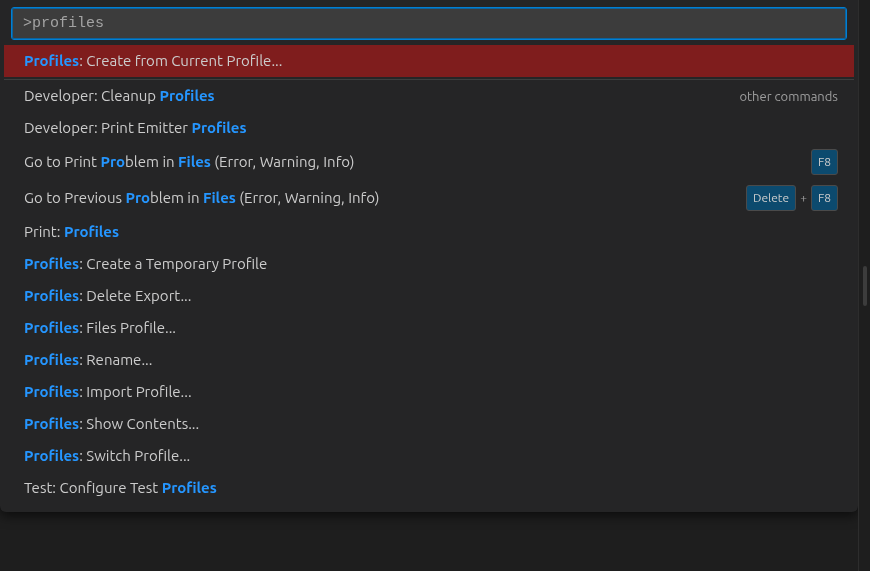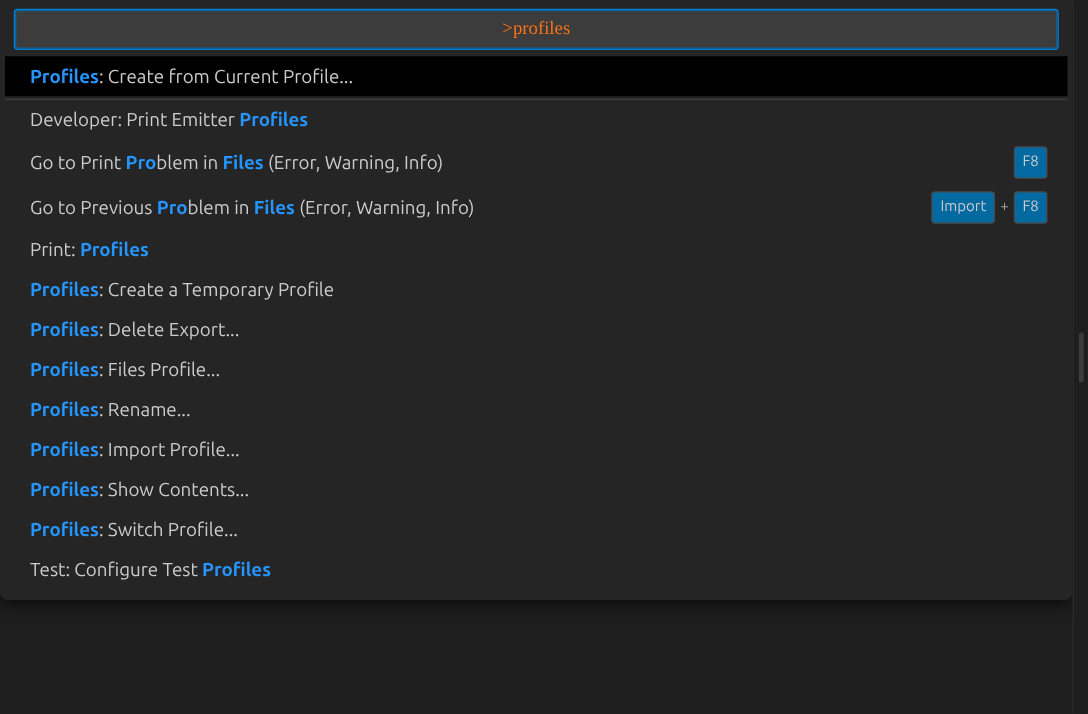--- a/index.html
+++ b/index.html
@@ -24,46 +24,45 @@
     padding: 8px 4px 8px 4px;
   }
   .input-wrap {
     padding: 0 8px 6px 8px;
   }
   .search-input {
     width: 100%;
     background: #3c3c3c;
     border: 1px solid #0e639c;
     outline: 1px solid #007fd4;
-    color: #f97316;
+    color: #a3a3a3;
     font-size: 15px;
     padding: 6px 10px;
     border-radius: 2px;
-    font-family: Liberation Serif, serif;
-    text-align: center;
+    font-family: Liberation Mono, monospace;
   }
   .section-break {
     border-top: 1px solid #3e3e3e;
     margin: 2px 0 0 0;
   }
   .list {
     padding: 0;
   }
   .item {
     display: flex;
     align-items: center;
     justify-content: space-between;
     padding: 5px 16px 5px 20px;
     font-size: 15px;
     line-height: 22px;
     cursor: pointer;
     white-space: nowrap;
   }
   .item.selected {
-    background: #000000;
+    background: #7f1d1d;
   }
   .item .label {
     overflow: hidden;
     text-overflow: ellipsis;
     flex: 1;
   }
   .hl {
     color: #2596ff;
     font-weight: 600;
   }
@@ -77,21 +76,21 @@
   .category-label {
     color: #9e9e9e;
     font-size: 13px;
   }
   .kb {
     display: inline-flex;
     gap: 4px;
     align-items: center;
   }
   .key {
-    background: #0369a1;
+    background: #0c4a6e;
     border: 1px solid #4a4a4a;
     border-radius: 3px;
     padding: 1px 6px;
     font-size: 12px;
     color: #cccccc;
   }
   .plus { color: #9e9e9e; font-size: 12px; }
   .edge {
     position: absolute;
     right: 0; top:0; bottom:0; width:12px;
@@ -114,35 +113,41 @@
 <div class="palette">
   <div class="input-wrap">
     <input class="search-input" type="text" value="&gt;profiles" style="">
   </div>
   <div class="list">
       <div class="item selected">
         <span class="label"><span class="hl">Profiles</span><span>: Create from Current Profile...</span></span>
       </div>
       <div class="section-break"></div>
       <div class="item">
+        <span class="label"><span>Developer: Cleanup </span><span class="hl">Profiles</span></span>
+        <span class="right">
+          <span class="category-label">other commands</span>
+        </span>
+      </div>
+      <div class="item">
         <span class="label"><span>Developer: Print Emitter </span><span class="hl">Profiles</span></span>
       </div>
       <div class="item">
         <span class="label"><span>Go to Print </span><span class="hl">Pro</span><span>blem in </span><span class="hl">Files</span><span> (Error, Warning, Info)</span></span>
         <span class="right">
           <span class="kb">
             <span class="key">F8</span>
           </span>
         </span>
       </div>
       <div class="item">
         <span class="label"><span>Go to Previous </span><span class="hl">Pro</span><span>blem in </span><span class="hl">Files</span><span> (Error, Warning, Info)</span></span>
         <span class="right">
           <span class="kb">
-            <span class="key">Import</span>
+            <span class="key">Delete</span>
             <span class="plus">+</span>
             <span class="key">F8</span>
           </span>
         </span>
       </div>
       <div class="item">
         <span class="label"><span>Print: </span><span class="hl">Profiles</span></span>
       </div>
       <div class="item">
         <span class="label"><span class="hl">Profiles</span><span>: Create a Temporary Profile</span></span>

